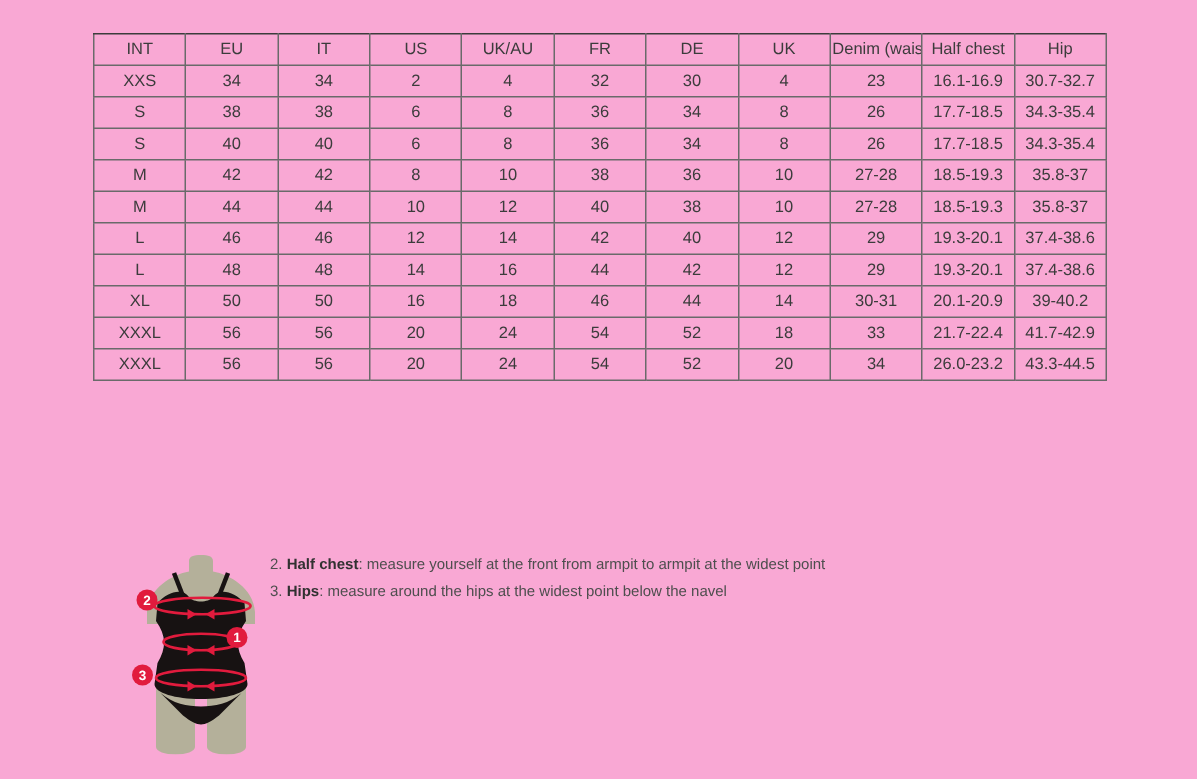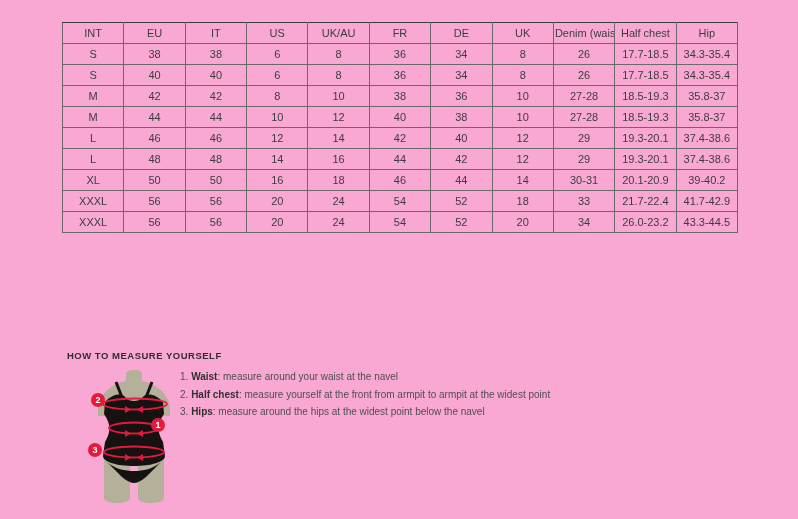--- a/index.html
+++ b/index.html
@@ -78,20 +78,33 @@
           <th>FR</th>
           <th>DE</th>
           <th>UK</th>
           <th>Denim (waist)</th>
           <th>Half chest</th>
           <th>Hip</th>
         </tr>
     </thead>
     <tbody id="table-body">
         <tr>
+          <td>XXS</td>
+          <td>34</td>
+          <td>34</td>
+          <td>2</td>
+          <td>4</td>
+          <td>32</td>
+          <td>30</td>
+          <td>4</td>
+          <td>23</td>
+          <td>16.1-16.9</td>
+          <td>30.7-32.7</td>
+        </tr>
+        <tr>
           <td>S</td>
           <td>38</td>
           <td>38</td>
           <td>6</td>
           <td>8</td>
           <td>36</td>
           <td>34</td>
           <td>8</td>
           <td>26</td>
           <td>17.7-18.5</td>
@@ -197,21 +210,20 @@
           <td>54</td>
           <td>52</td>
           <td>20</td>
           <td>34</td>
           <td>26.0-23.2</td>
           <td>43.3-44.5</td>
         </tr>
       </tbody>
   </table>
 
-  <h3 class="howto-title">HOW TO MEASURE YOURSELF</h3>
 
   <div class="figure-wrap">
     <svg width="95" height="133" viewBox="0 0 95 133" aria-hidden="true">
 
       <path d="M41,11 L41,4 C41,1 44,0 49,0 C54,0 57,1 57,4 L57,11
                C68,13 84,22 85,38 L85,46 L13,46 L13,38
                C14,22 30,13 41,11 Z" fill="var(--mannequin)"></path>
 
       <path d="M19,88 L45,88 L45,128 C45,131 39,133 32,133 C25,133 19,131 19,128 Z" fill="var(--mannequin)"></path>
       <path d="M53,88 L79,88 L79,128 C79,131 73,133 66,133 C59,133 53,131 53,128 Z" fill="var(--mannequin)"></path>
@@ -240,18 +252,17 @@
         <polygon points="40,84 46,87.5 40,91"></polygon>
         <polygon points="58,84 52,87.5 58,91"></polygon>
       </g>
     </svg>
     <div class="badge badge-chest">2</div>
     <div class="badge badge-waist">1</div>
     <div class="badge badge-hips">3</div>
   </div>
 
   <ol class="steps" id="steps-list">
-      <li><span class="num">1.</span> <span class="lbl">Waist</span><span class="txt">: measure around your waist at the navel</span></li>
       <li><span class="num">2.</span> <span class="lbl">Half chest</span><span class="txt">: measure yourself at the front from armpit to armpit at the widest point</span></li>
       <li><span class="num">3.</span> <span class="lbl">Hips</span><span class="txt">: measure around the hips at the widest point below the navel</span></li>
     </ol>
 
 </div>
 
 </body></html>

